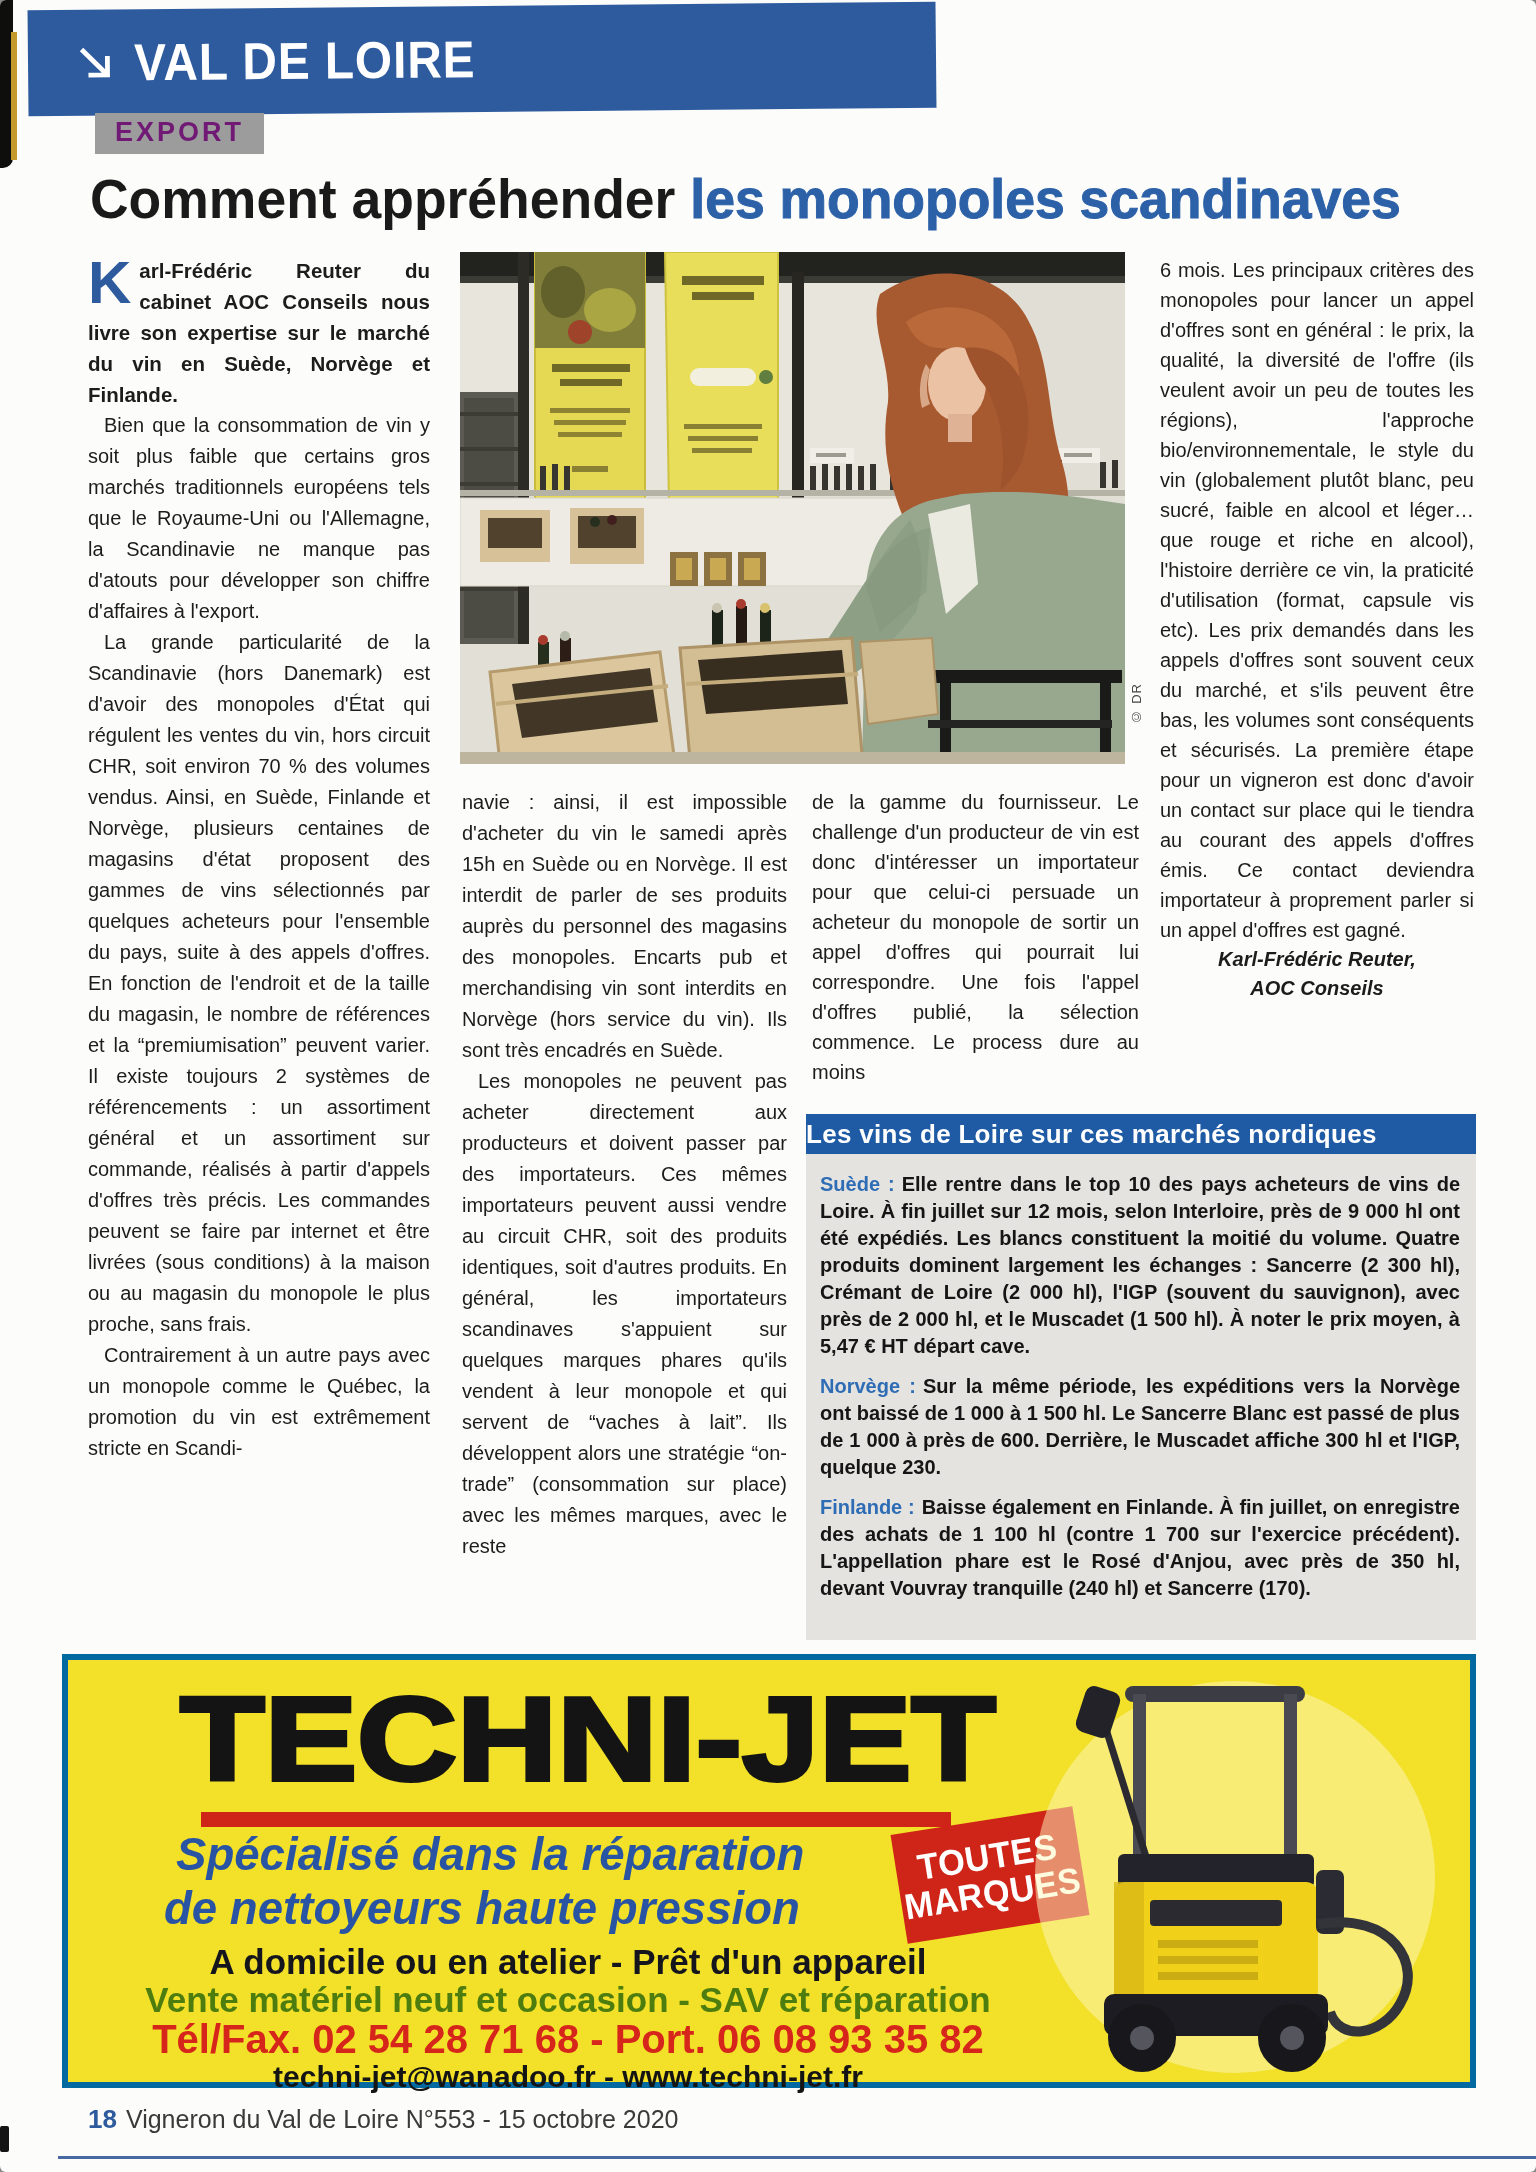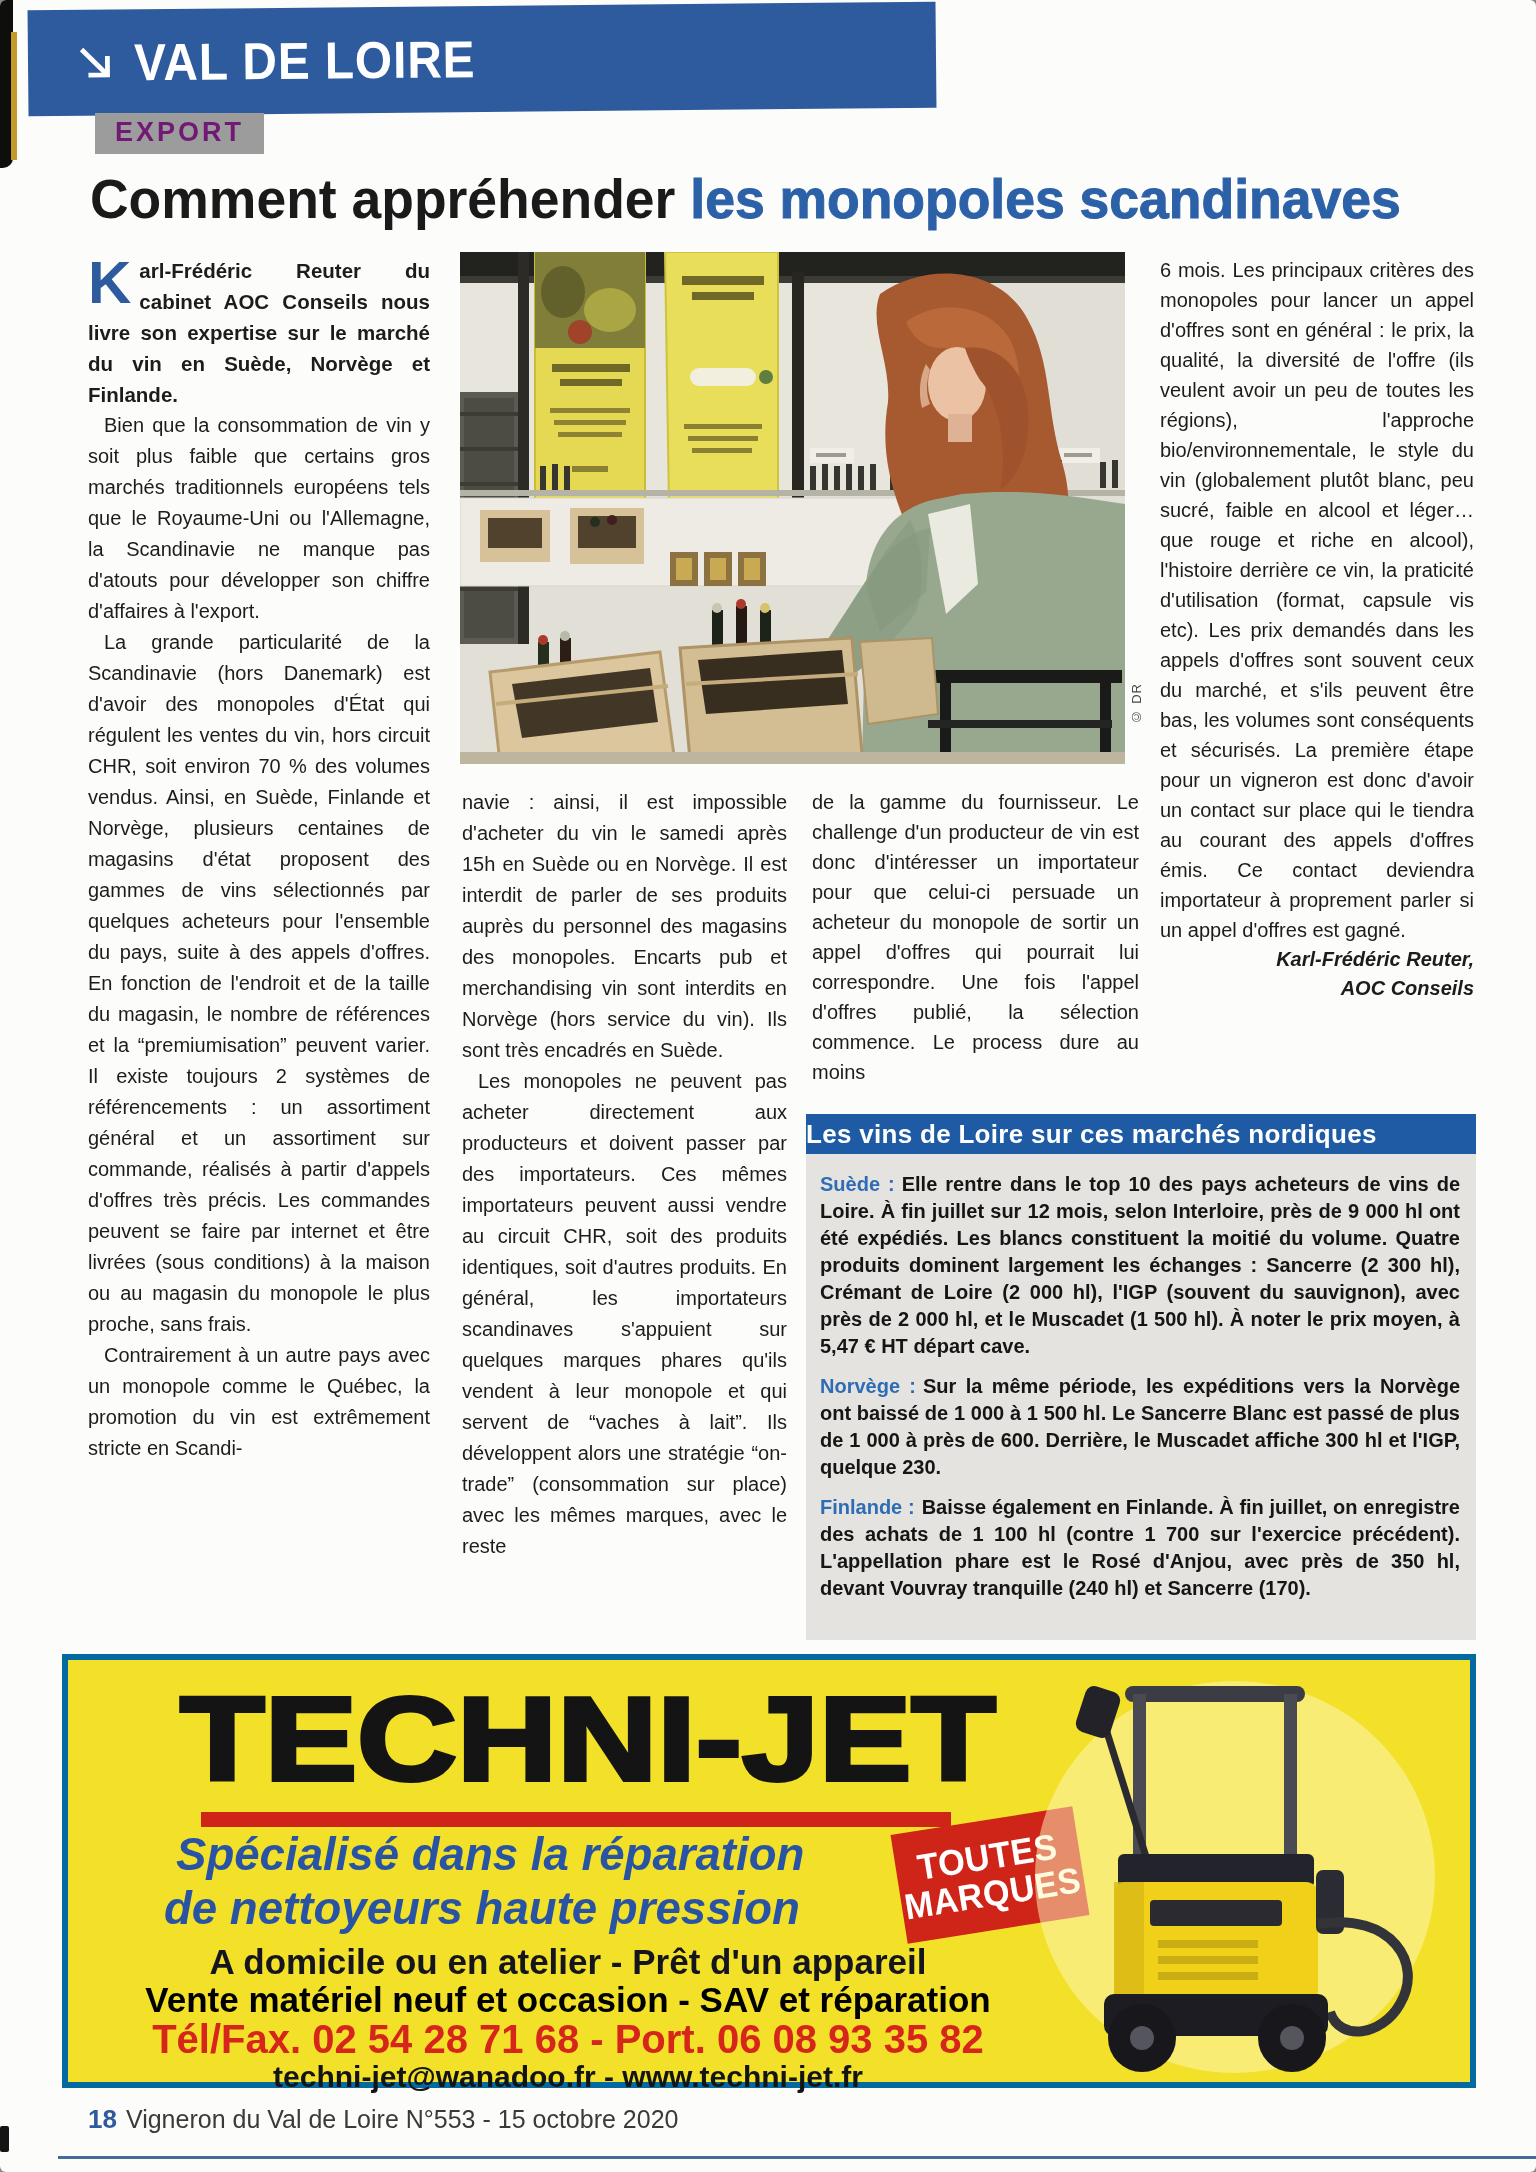--- a/index.html
+++ b/index.html
@@ -28,21 +28,21 @@
   .col{position:absolute;text-align:justify;font-size:20px;line-height:31px;color:#1c1c1c;
        hyphens:auto;-webkit-hyphens:auto;}
   .col p{margin:0;}
   .col p + p{text-indent:16px;}
   .col1{left:88px;top:255px;width:342px;}
   .col2{left:462px;top:787px;width:325px;}
   .col3{left:812px;top:787px;width:327px;line-height:30px;}
   .col4{left:1160px;top:255px;width:314px;line-height:30px;}
   .intro{font-weight:700;font-size:20.5px;}
   .dropcap{float:left;color:#2d5b9e;font-size:60px;line-height:50px;font-weight:700;padding:3px 8px 0 0;}
-  .signature{text-align:right;font-weight:700;font-style:italic;line-height:29px;margin-top:5px;text-indent:0!important;}
+  .signature{text-align:center;font-weight:700;font-style:italic;line-height:29px;margin-top:5px;text-indent:0!important;}
 
   
   .photo{position:absolute;left:460px;top:252px;width:665px;height:512px;background:#ddd;overflow:hidden;}
   .photo svg{display:block;}
   .photo-credit{position:absolute;left:1129px;top:683px;writing-mode:vertical-rl;transform:rotate(180deg);
                 font-size:13px;color:#454545;letter-spacing:1px;}
 
   
   .infobox{position:absolute;left:806px;top:1114px;width:670px;height:526px;background:#e4e3df;box-sizing:border-box;}
   .infobox-bar{height:40px;background:#1e5ba4;color:#fff;font-weight:700;font-size:26px;line-height:40px;
@@ -57,21 +57,21 @@
   .ad-redbar{position:absolute;left:133px;top:152px;width:750px;height:15px;background:#cf2418;}
   .ad-slog{position:absolute;font-style:italic;font-weight:700;color:#2953a3;font-size:47px;white-space:nowrap;
            transform:scaleX(0.97);transform-origin:left center;}
   .ad-slog1{left:108px;top:166px;}
   .ad-slog2{left:96px;top:220px;}
   .ad-badge{position:absolute;left:830px;top:160px;width:184px;height:110px;background:#cf2418;transform:rotate(-9deg);
             display:flex;flex-direction:column;align-items:center;justify-content:center;}
   .ad-badge span{color:#fff;font-weight:700;font-size:36px;line-height:37px;letter-spacing:0.5px;transform:scaleX(0.95);}
   .ad-center{position:absolute;left:28px;width:944px;text-align:center;white-space:nowrap;}
   .ad-line1{top:282px;font-size:35px;font-weight:700;color:#15151d;}
-  .ad-line2{top:320px;font-size:35px;font-weight:700;color:#000000;}
+  .ad-line2{top:320px;font-size:35px;font-weight:700;color:#4d7c0f;}
   .ad-phone{top:357px;font-size:40px;font-weight:700;color:#d6251b;}
   .ad-web{top:400px;font-size:30px;font-weight:700;color:#141414;}
   .ad-washer{position:absolute;right:16px;top:12px;width:424px;height:408px;}
 
   
   .footer{position:absolute;left:88px;top:2104px;font-size:25px;color:#3a3a3a;}
   .footer .fnum{color:#2d5b9e;font-weight:700;font-size:26px;margin-right:9px;}
   .footer-line{position:absolute;left:58px;top:2156px;width:1478px;height:3px;background:#46699f;}
 </style>
 </head>

